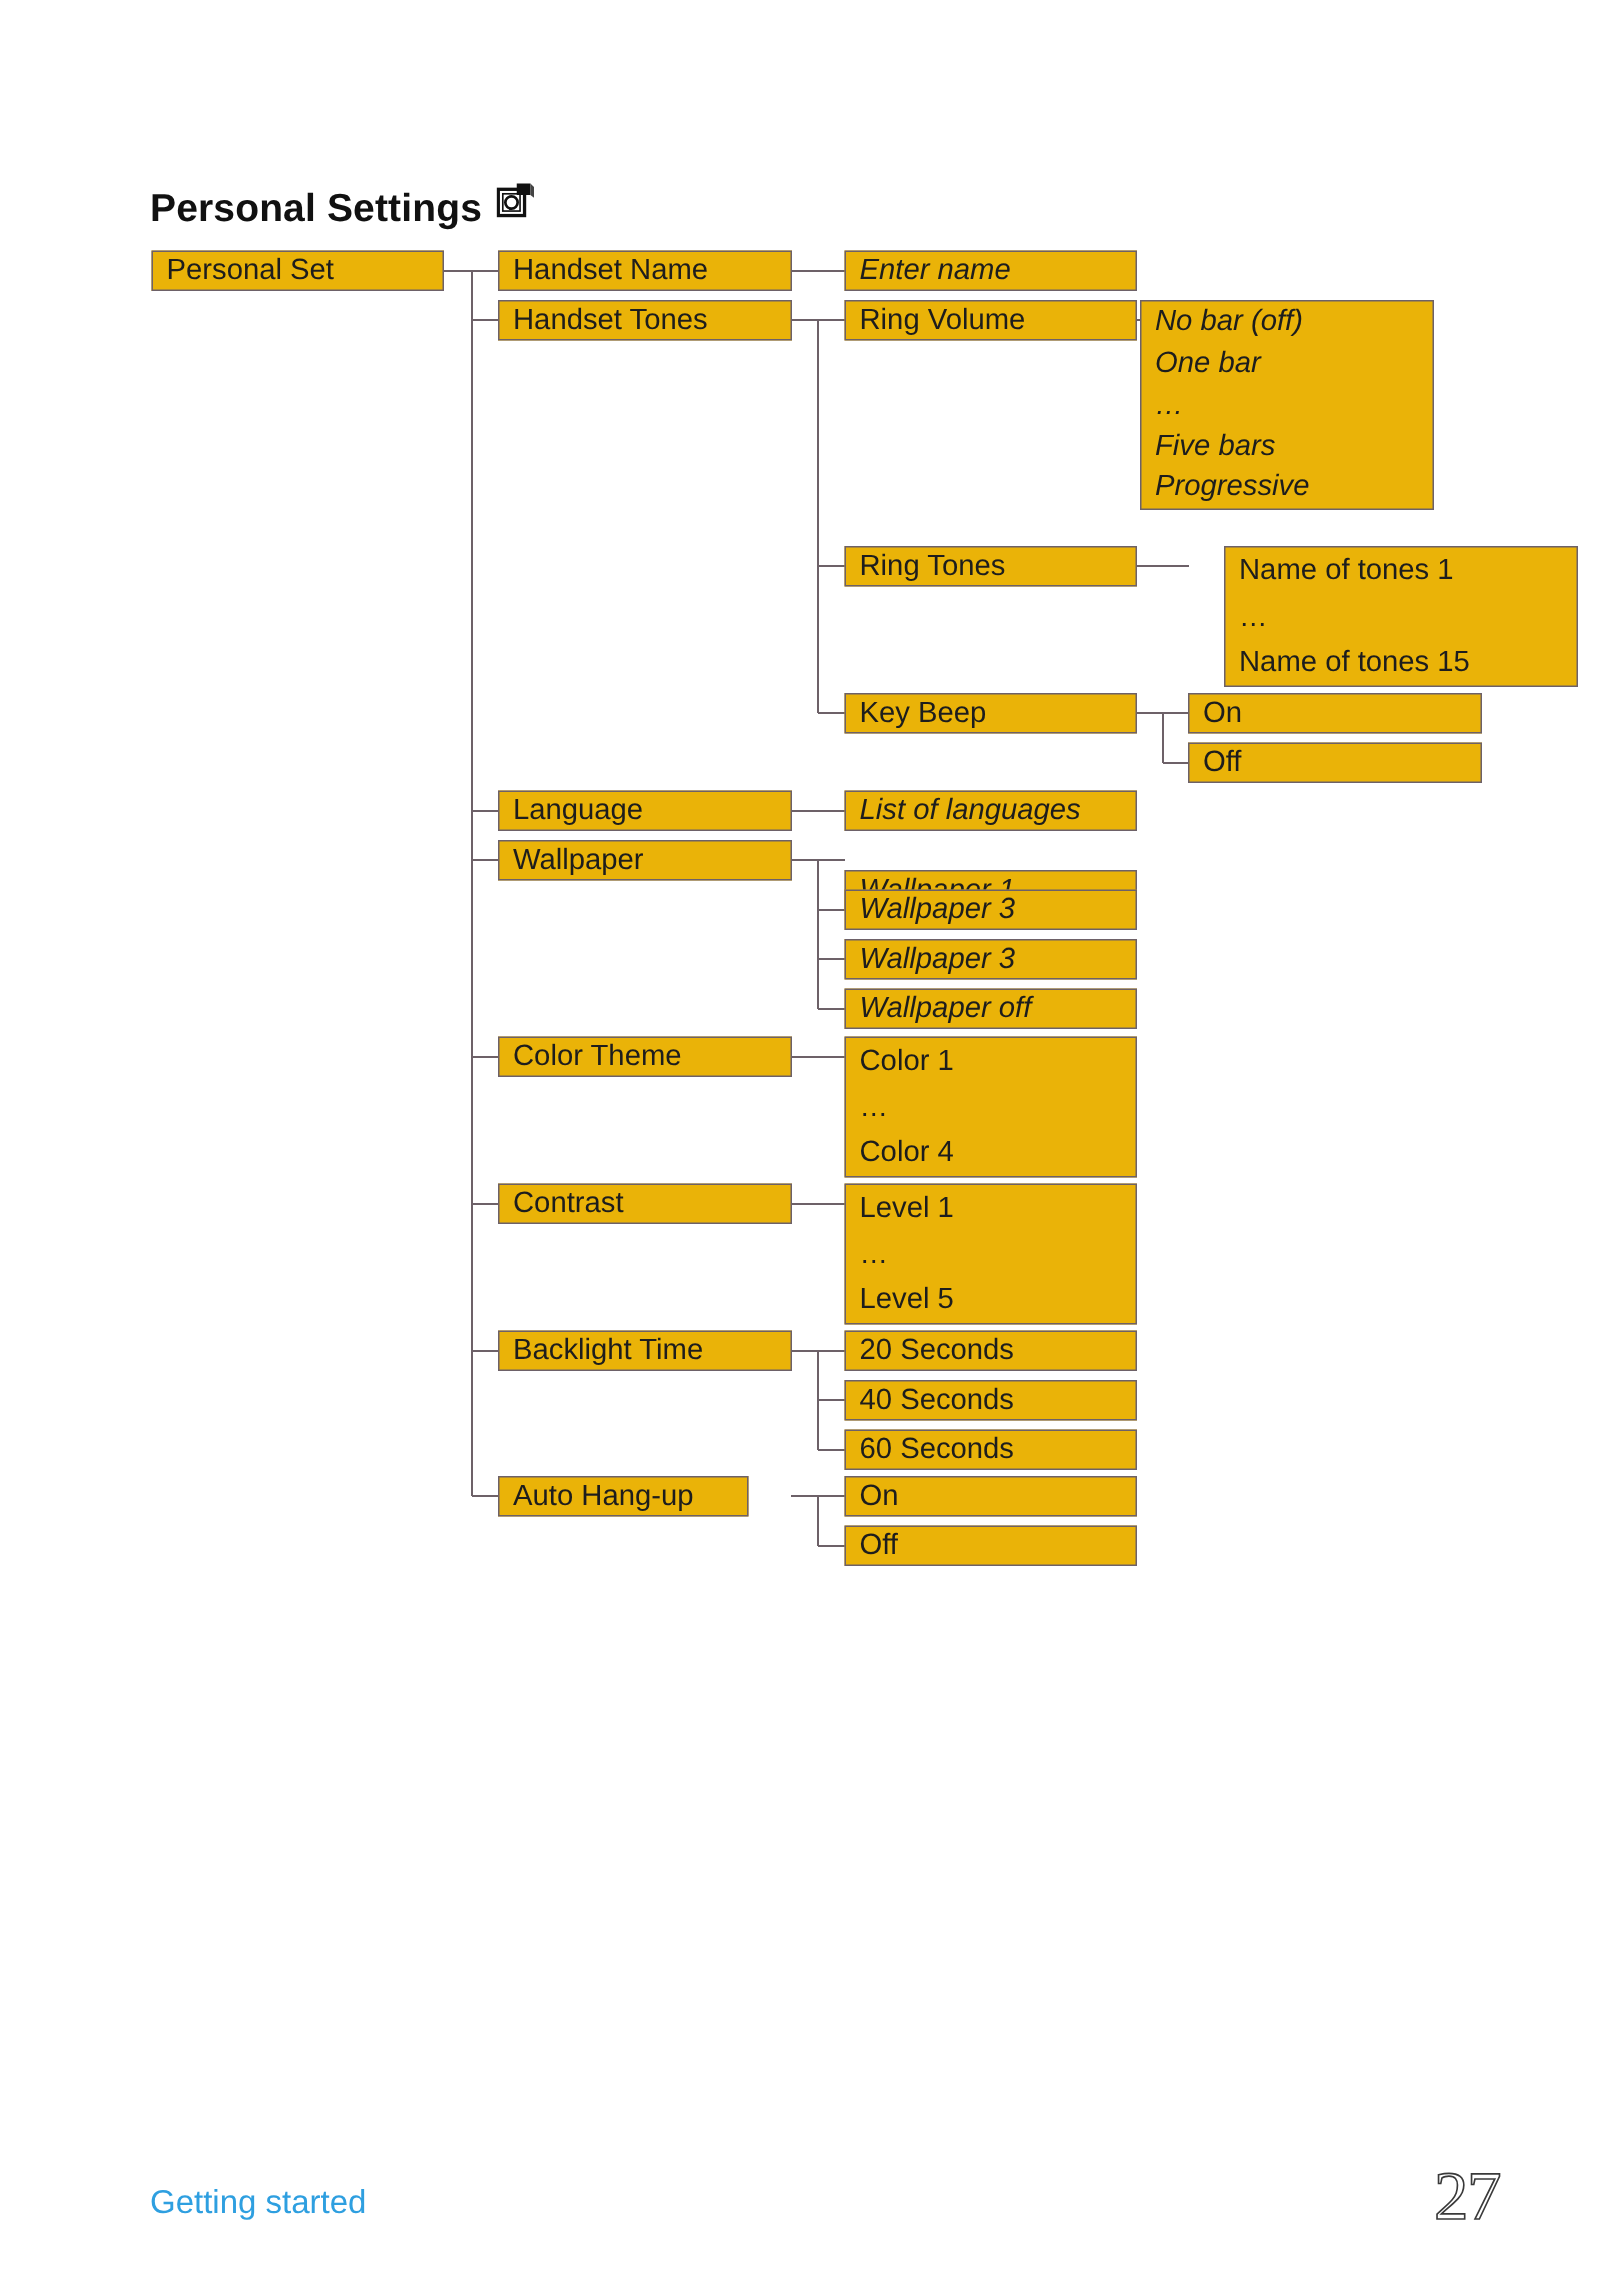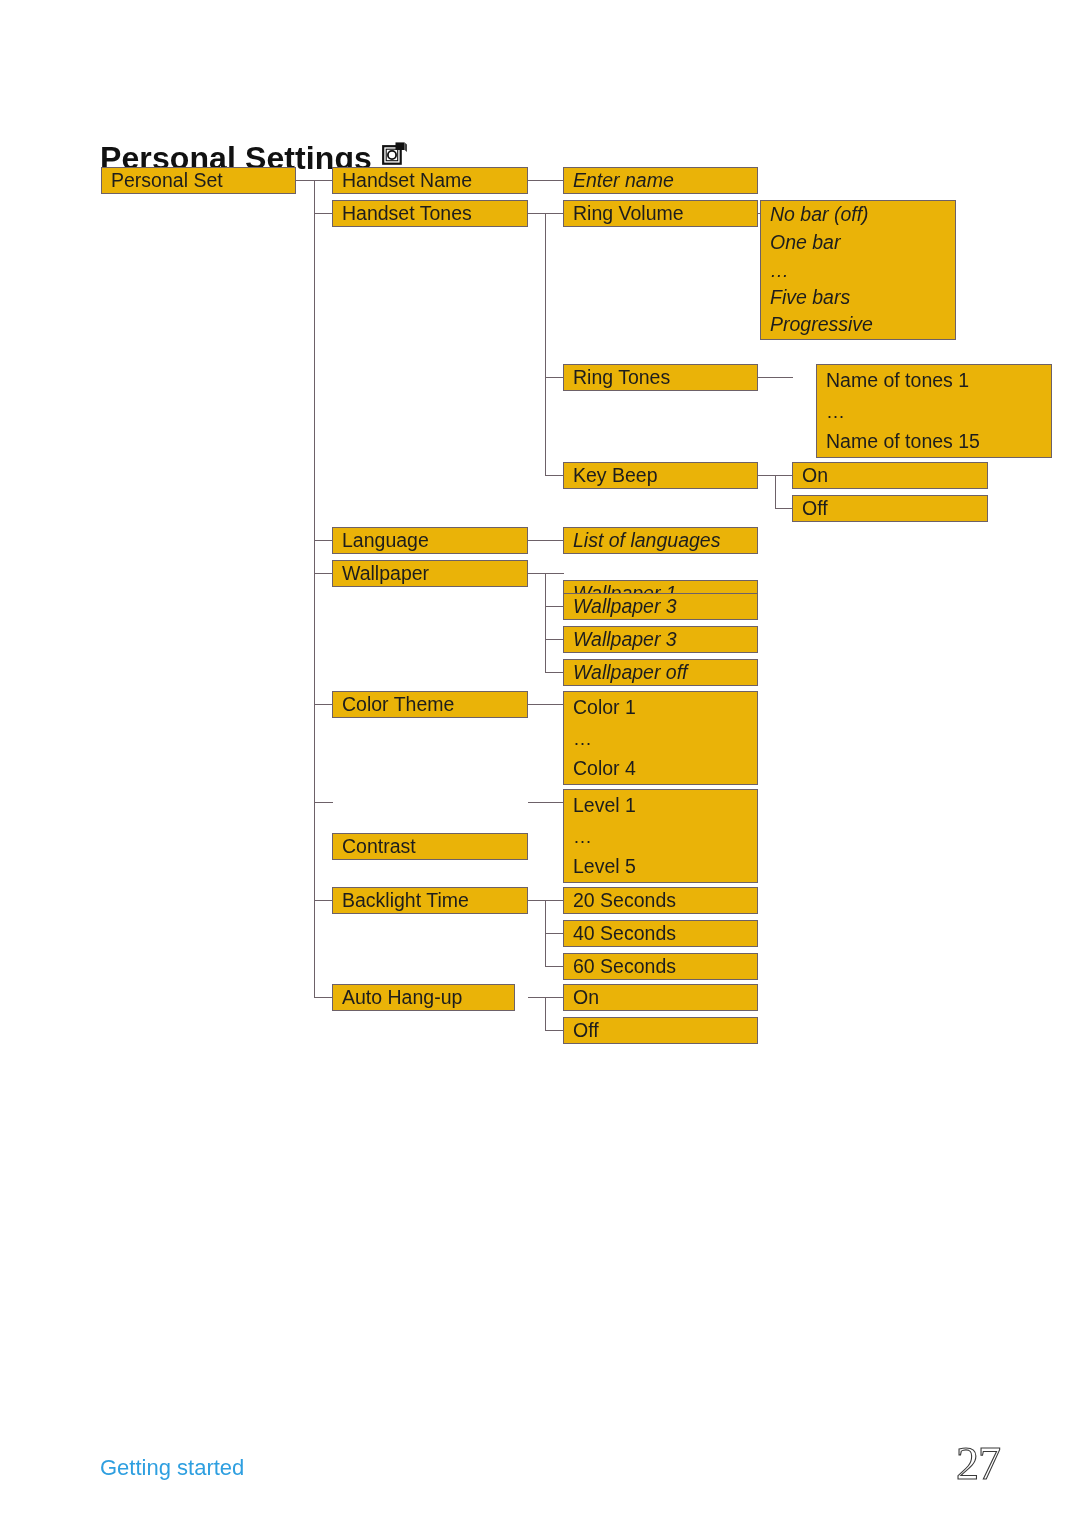--- a/index.html
+++ b/index.html
@@ -13,22 +13,22 @@
     position: relative;
     font-family: "Liberation Sans", sans-serif;
     color: #1a1a1a;
     overflow: hidden;
   }
 
   
   #page-title {
     position: absolute;
     left: 100px;
-    top: 138px;
-    font-size: 32px;
+    top: 122px;
+    font-size: 26px;
     font-weight: bold;
     letter-spacing: 0.1px;
     color: #111111;
     white-space: nowrap;
   }
   #page-title .title-text { vertical-align: middle; }
   #settings-icon {
     display: inline-block;
     vertical-align: middle;
     margin-left: 10px;
@@ -199,29 +199,29 @@
   </div>
 
   <div class="node single" style="left:332px; top:560px; width:196px;">
     <span class="line">Wallpaper</span>
   </div>
 
   <div class="node single" style="left:332px; top:691px; width:196px;">
     <span class="line">Color Theme</span>
   </div>
 
-  <div class="node single" style="left:332px; top:789px; width:196px;margin-top:44px;">
+  <div class="node single" style="left:332px; top:789px; width:196px;">
     <span class="line">Contrast</span>
   </div>
 
   <div class="node single" style="left:332px; top:887px; width:196px;">
     <span class="line">Backlight Time</span>
   </div>
 
-  <div class="node single" style="left:332px; top:984px; width:183px;justify-content:center;">
+  <div class="node single" style="left:332px; top:984px; width:167px;justify-content:center;">
     <span class="line">Auto Hang-up</span>
   </div>
 
   <div class="node single italic" style="left:563px; top:167px; width:195px;">
     <span class="line">Enter name</span>
   </div>
 
   <div class="node single" style="left:563px; top:200px; width:195px;">
     <span class="line">Ring Volume</span>
   </div>

